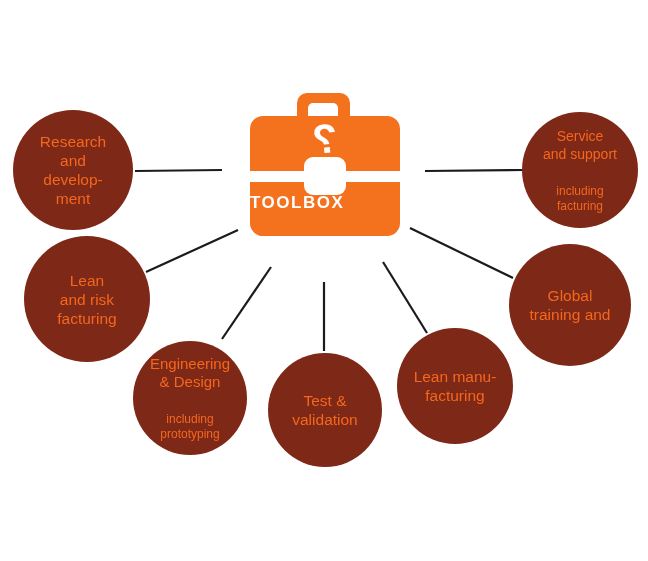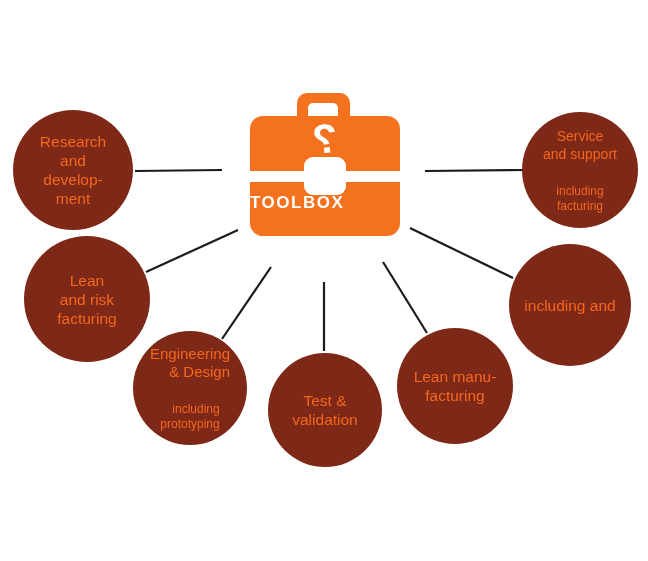--- a/index.html
+++ b/index.html
@@ -39,21 +39,21 @@
   .node{
     position:absolute;border-radius:50%;background:var(--maroon);
     display:flex;flex-direction:column;align-items:center;justify-content:center;
     text-align:center;color:var(--node-text);font-weight:normal;
   }
   .node .title span{display:block;font-size:15.5px;line-height:19px;}
   .node .subtitle{margin-top:21px;}
   .node .subtitle span{display:block;font-size:12px;line-height:15px;}
   #n-research{left:13px;top:110px;width:120px;height:120px;}
   #n-site{left:24px;top:236px;width:126px;height:126px;}
-  #n-engineering{left:133px;top:331px;width:114px;height:114px;text-align:right;}
+  #n-engineering{left:133px;top:341px;width:114px;height:114px;}
   #n-engineering .title span{font-size:15px;line-height:18px;}
   #n-test{left:268px;top:353px;width:114px;height:114px;}
   #n-lean{left:397px;top:328px;width:116px;height:116px;justify-content:center;}
   #n-global{left:509px;top:244px;width:122px;height:122px;}
   #n-service{left:522px;top:112px;width:116px;height:116px;}
   #n-service .title span{font-size:14px;line-height:18px;}
 </style>
 </head>
 <body>
 
@@ -116,21 +116,22 @@
 
   <div class="node" id="n-lean">
     <div class="title">
       <span>Lean manu-</span>
       <span>facturing</span>
     </div>
   </div>
 
   <div class="node" id="n-global">
     <div class="title">
-      <span>including and</span>
+      <span>Global</span>
+      <span>training and</span>
     </div>
   </div>
 
   <div class="node" id="n-service">
     <div class="title">
       <span>Service</span>
       <span>and support</span>
     </div>
     <div class="subtitle">
       <span>including</span>

